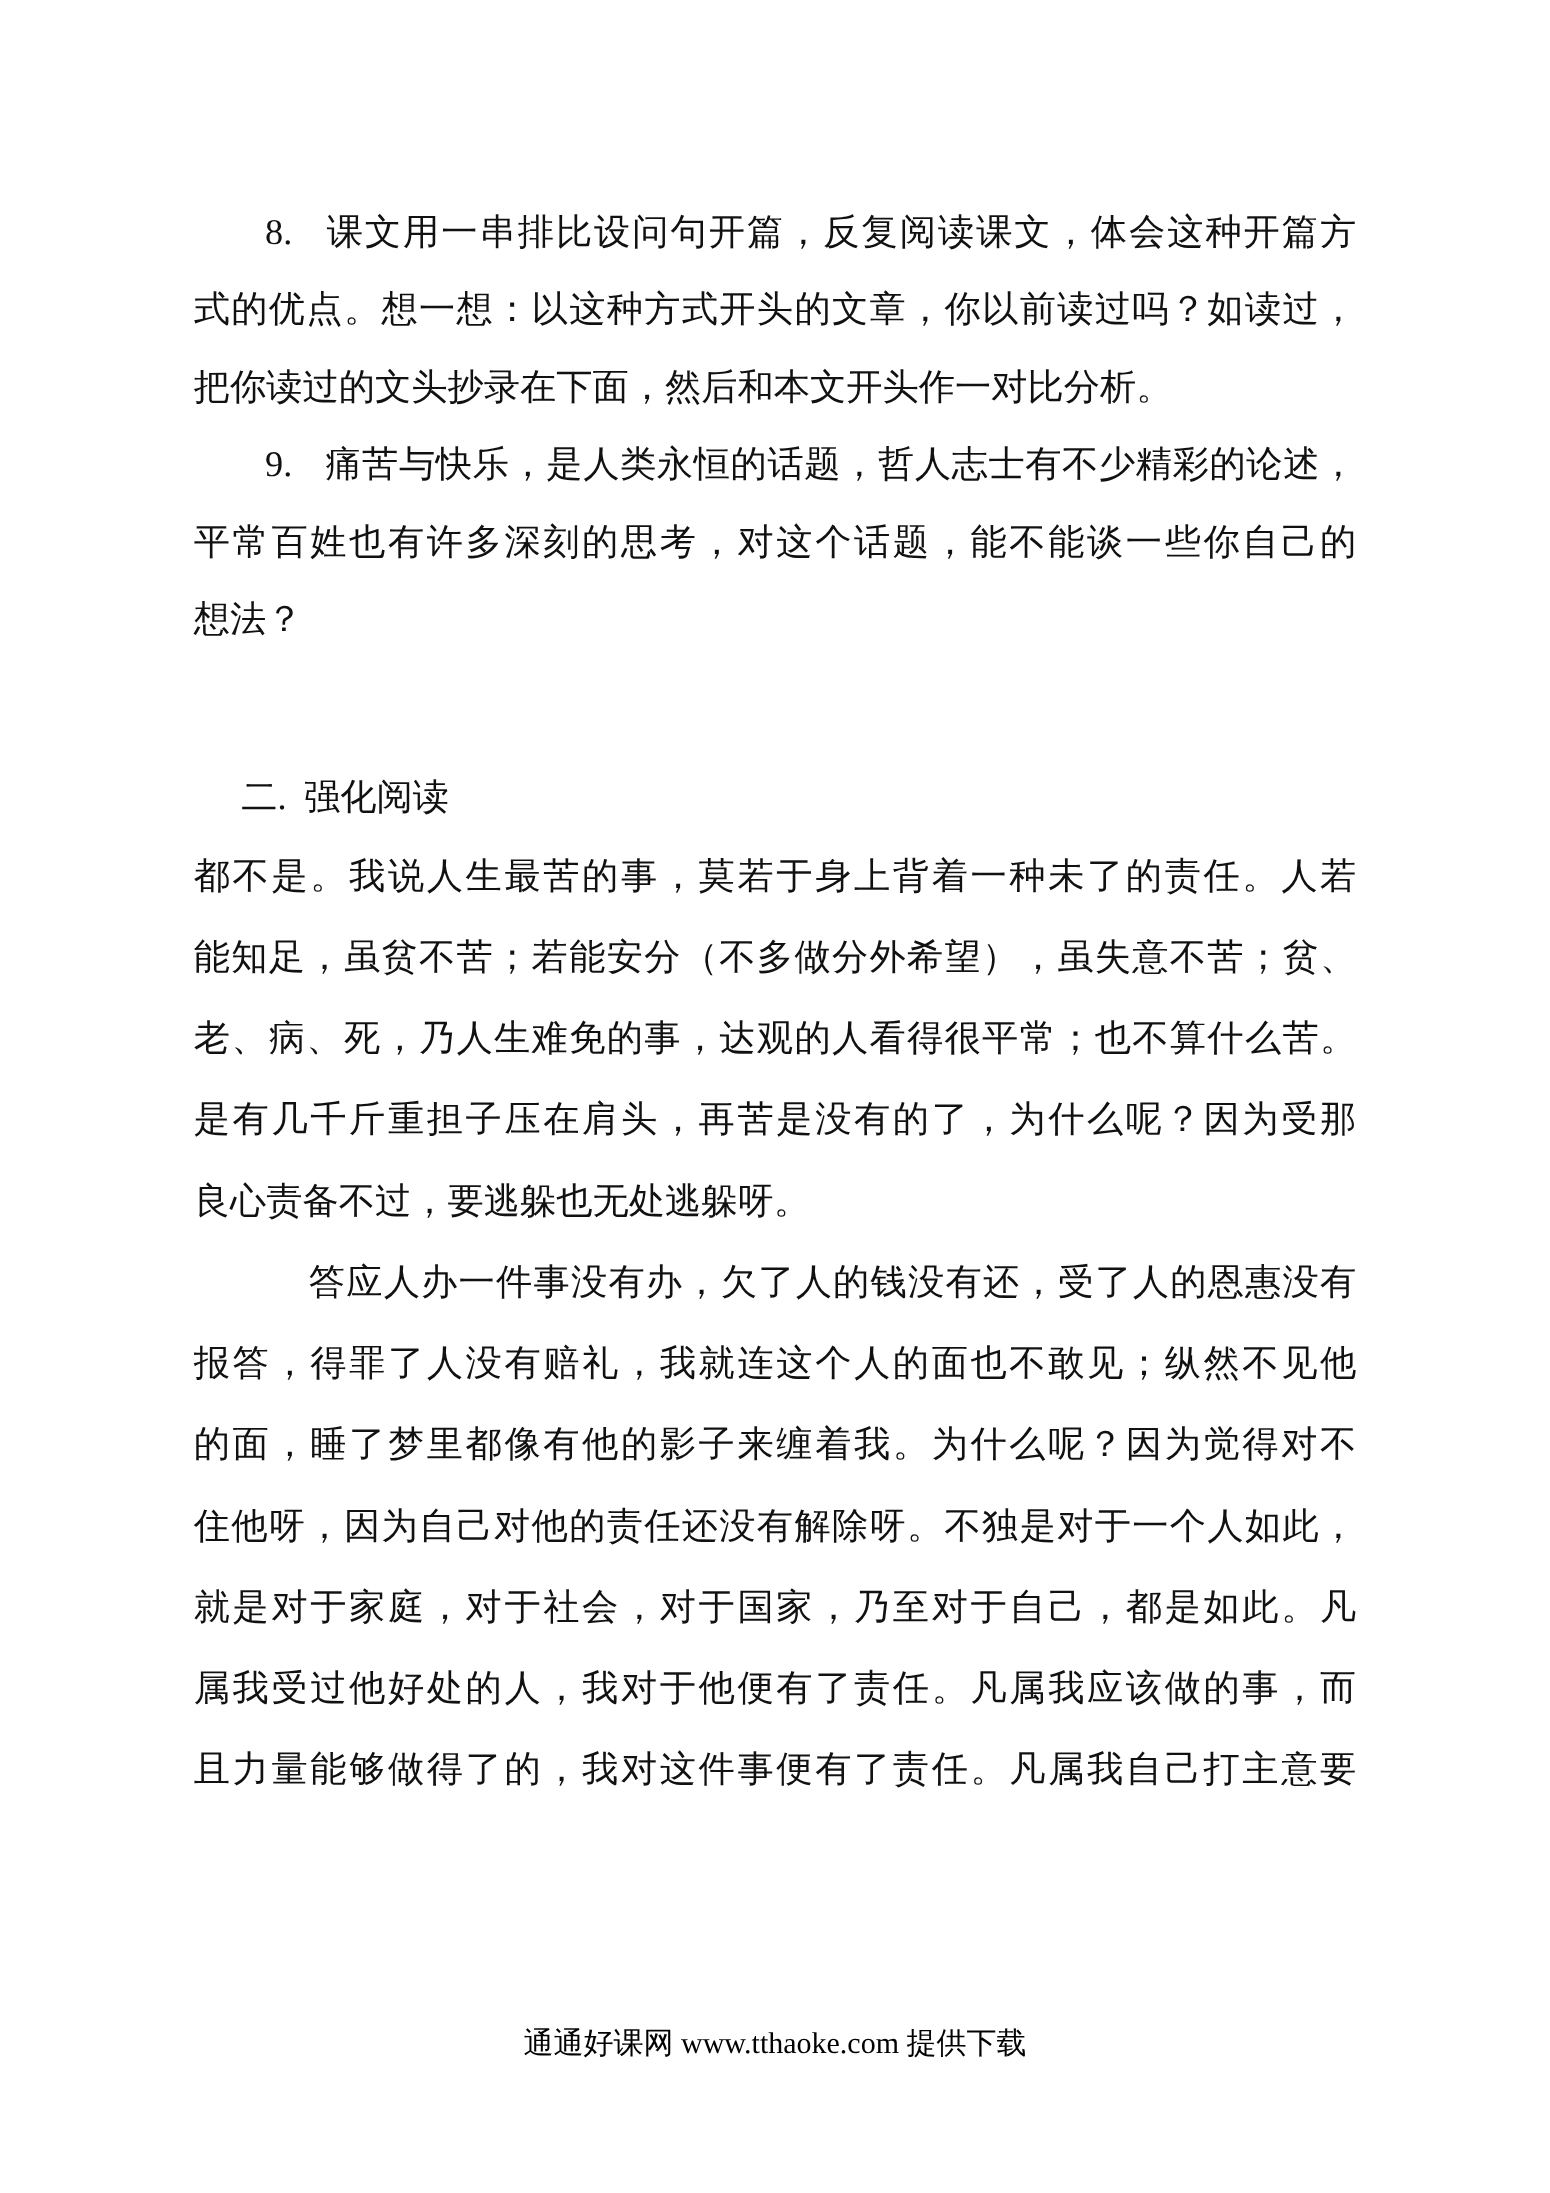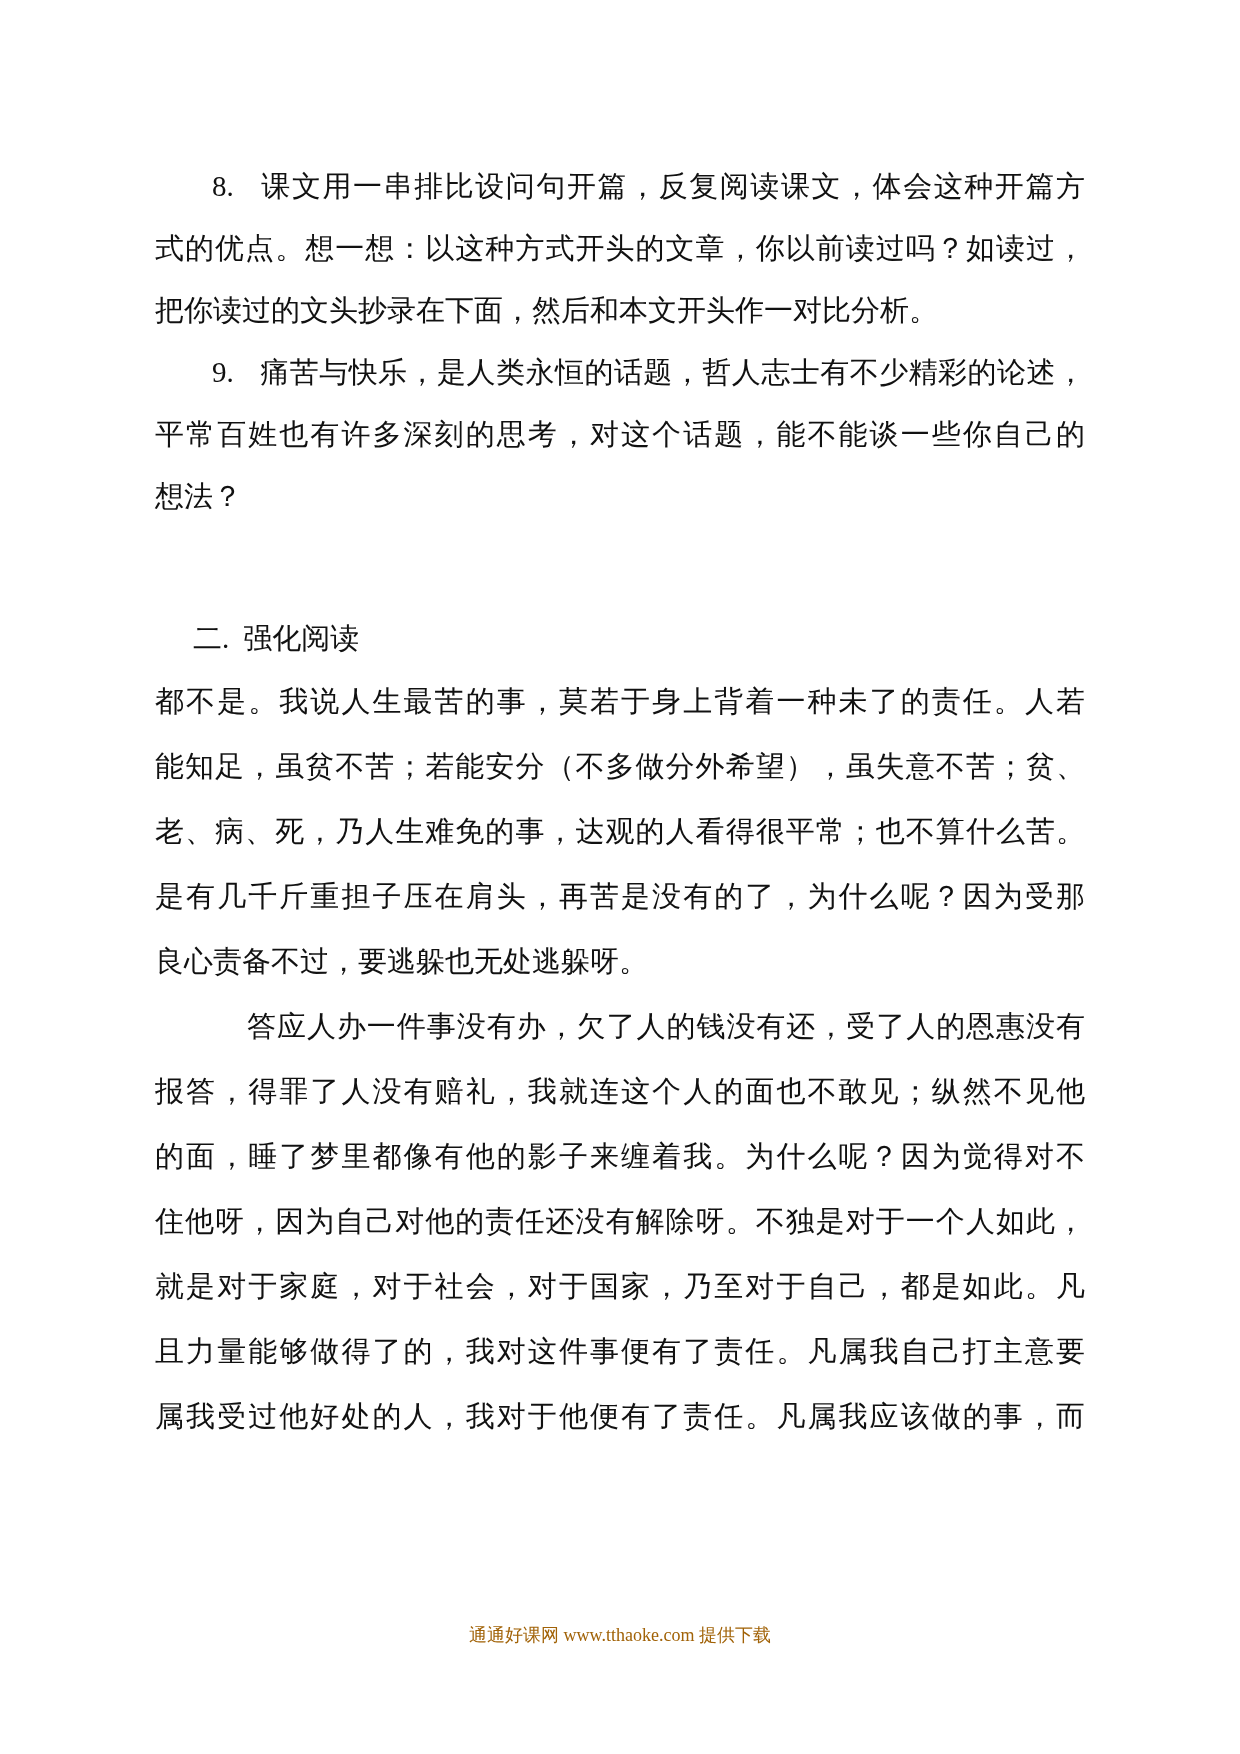--- a/index.html
+++ b/index.html
@@ -61,22 +61,22 @@
     margin-right: 14px;
   }
   .footer {
     position: absolute;
     left: 0;
     right: 0;
     top: 1620px;
     height: 30px;
     line-height: 30px;
     text-align: center;
-    font-size: 18px;
-    color: #a16207;
+    font-size: 24px;
+    color: #000000;
   }
 </style>
 </head>
 <body>
 
 <div class="page">
   <div class="content">
 
     <div class="top-block">
 
@@ -105,22 +105,22 @@
         <div class="line jfull">是有几千斤重担子压在肩头，再苦是没有的了，为什么呢？因为受那</div>
         <div class="line">良心责备不过，要逃躲也无处逃躲呀。</div>
       </div>
 
       <div>
         <div class="line jfull indent-body">答应人办一件事没有办，欠了人的钱没有还，受了人的恩惠没有</div>
         <div class="line jfull">报答，得罪了人没有赔礼，我就连这个人的面也不敢见；纵然不见他</div>
         <div class="line jfull">的面，睡了梦里都像有他的影子来缠着我。为什么呢？因为觉得对不</div>
         <div class="line jfull">住他呀，因为自己对他的责任还没有解除呀。不独是对于一个人如此，</div>
         <div class="line jfull">就是对于家庭，对于社会，对于国家，乃至对于自己，都是如此。凡</div>
+        <div class="line jfull">属我受过他好处的人，我对于他便有了责任。凡属我应该做的事，而</div>
         <div class="line jfull">且力量能够做得了的，我对这件事便有了责任。凡属我自己打主意要</div>
-        <div class="line jfull">属我受过他好处的人，我对于他便有了责任。凡属我应该做的事，而</div>
       </div>
 
     </div>
 
   </div>
 
   <div class="footer">通通好课网 www.tthaoke.com 提供下载</div>
 </div>
 
 </body></html>

